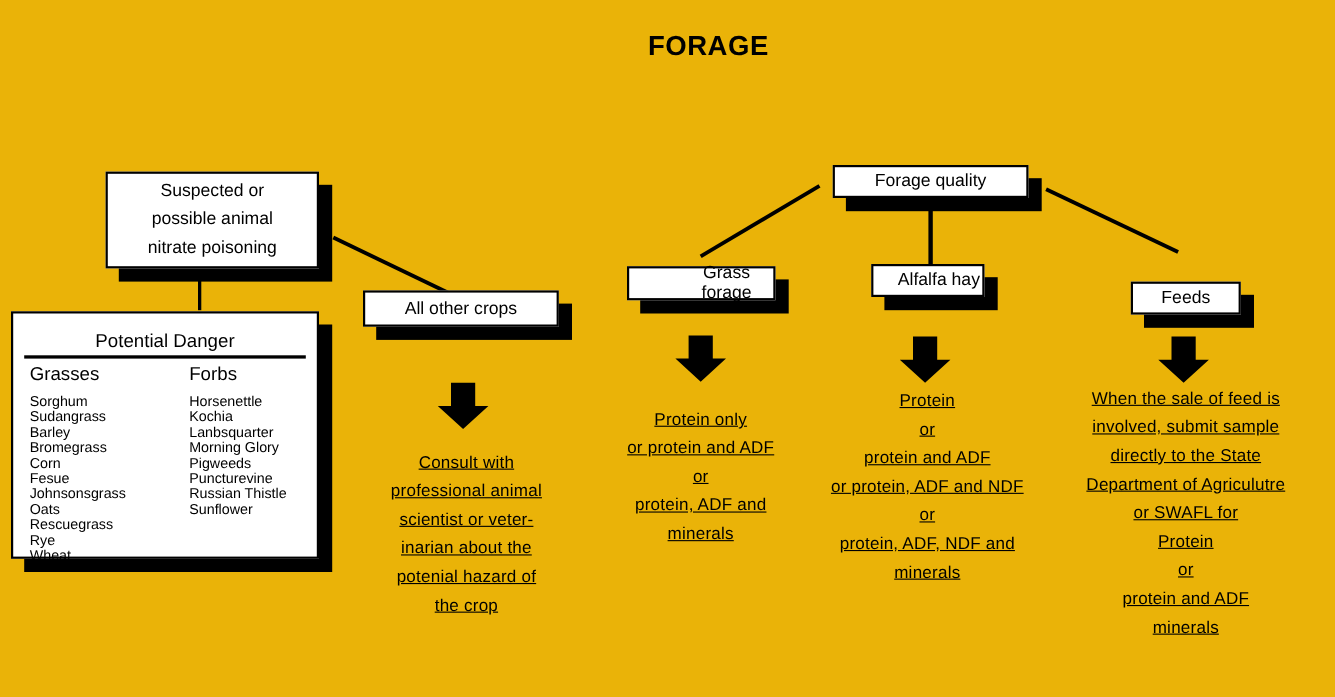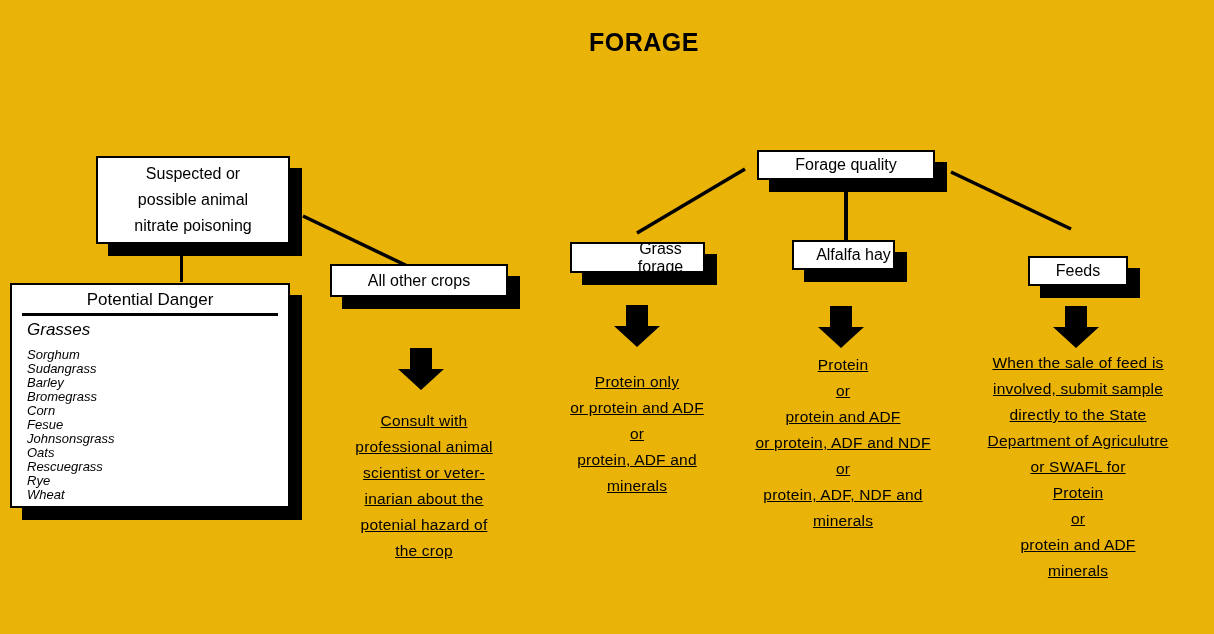--- a/index.html
+++ b/index.html
@@ -30,23 +30,23 @@
   .suspected{left:96px;top:156px;width:194px;height:88px;font-size:16px;line-height:26px;white-space:pre-line;}
   .othercrops{left:330px;top:264px;width:178px;height:33px;}
   .fq{left:757px;top:150px;width:178px;height:30px;}
   .grass{left:570px;top:242px;width:135px;height:31px;padding-left:46px;}
   .alfalfa{left:792px;top:240px;width:103px;height:30px;padding-left:20px;}
   .feeds{left:1028px;top:256px;width:100px;height:30px;}
   .pd{
     left:10px;top:283px;width:280px;height:225px;
     display:block;text-align:left;
   }
-  .pd-title{padding-top:5px;text-align:center;font-size:17px;line-height:20px;}
+  .pd-title{padding-top:15px;text-align:center;font-size:17px;line-height:20px;}
   .pd-rule{height:3px;background:#000;margin:3px 10px 0 10px;}
-  .pd-cols{display:flex;font-style:italic;}
+  .pd-cols{display:flex;}
   .pd-col1{margin-left:15px;width:145px;}
   .pd-col2{width:115px;}
   .pd-header{margin-top:4px;font-size:17px;line-height:20px;}
   .pd-list{margin-top:8px;font-size:13px;line-height:14px;}
   .textblock{
     position:absolute;
     text-align:center;
     font-size:15.5px;line-height:26px;letter-spacing:0.2px;
     white-space:pre-line;
     text-decoration:underline;
@@ -95,20 +95,33 @@
             <div>Bromegrass</div>
             <div>Corn</div>
             <div>Fesue</div>
             <div>Johnsonsgrass</div>
             <div>Oats</div>
             <div>Rescuegrass</div>
             <div>Rye</div>
             <div>Wheat</div>
           </div>
       </div>
+      <div class="pd-col2">
+        <div class="pd-header">Forbs</div>
+        <div class="pd-list">
+            <div>Horsenettle</div>
+            <div>Kochia</div>
+            <div>Lanbsquarter</div>
+            <div>Morning Glory</div>
+            <div>Pigweeds</div>
+            <div>Puncturevine</div>
+            <div>Russian Thistle</div>
+            <div>Sunflower</div>
+          </div>
+      </div>
     </div>
   </div>
 
   <div class="box othercrops">
     <span>All other crops</span>
   </div>
 
   <div class="textblock consult">Consult with
 professional animal
 scientist or veter-

